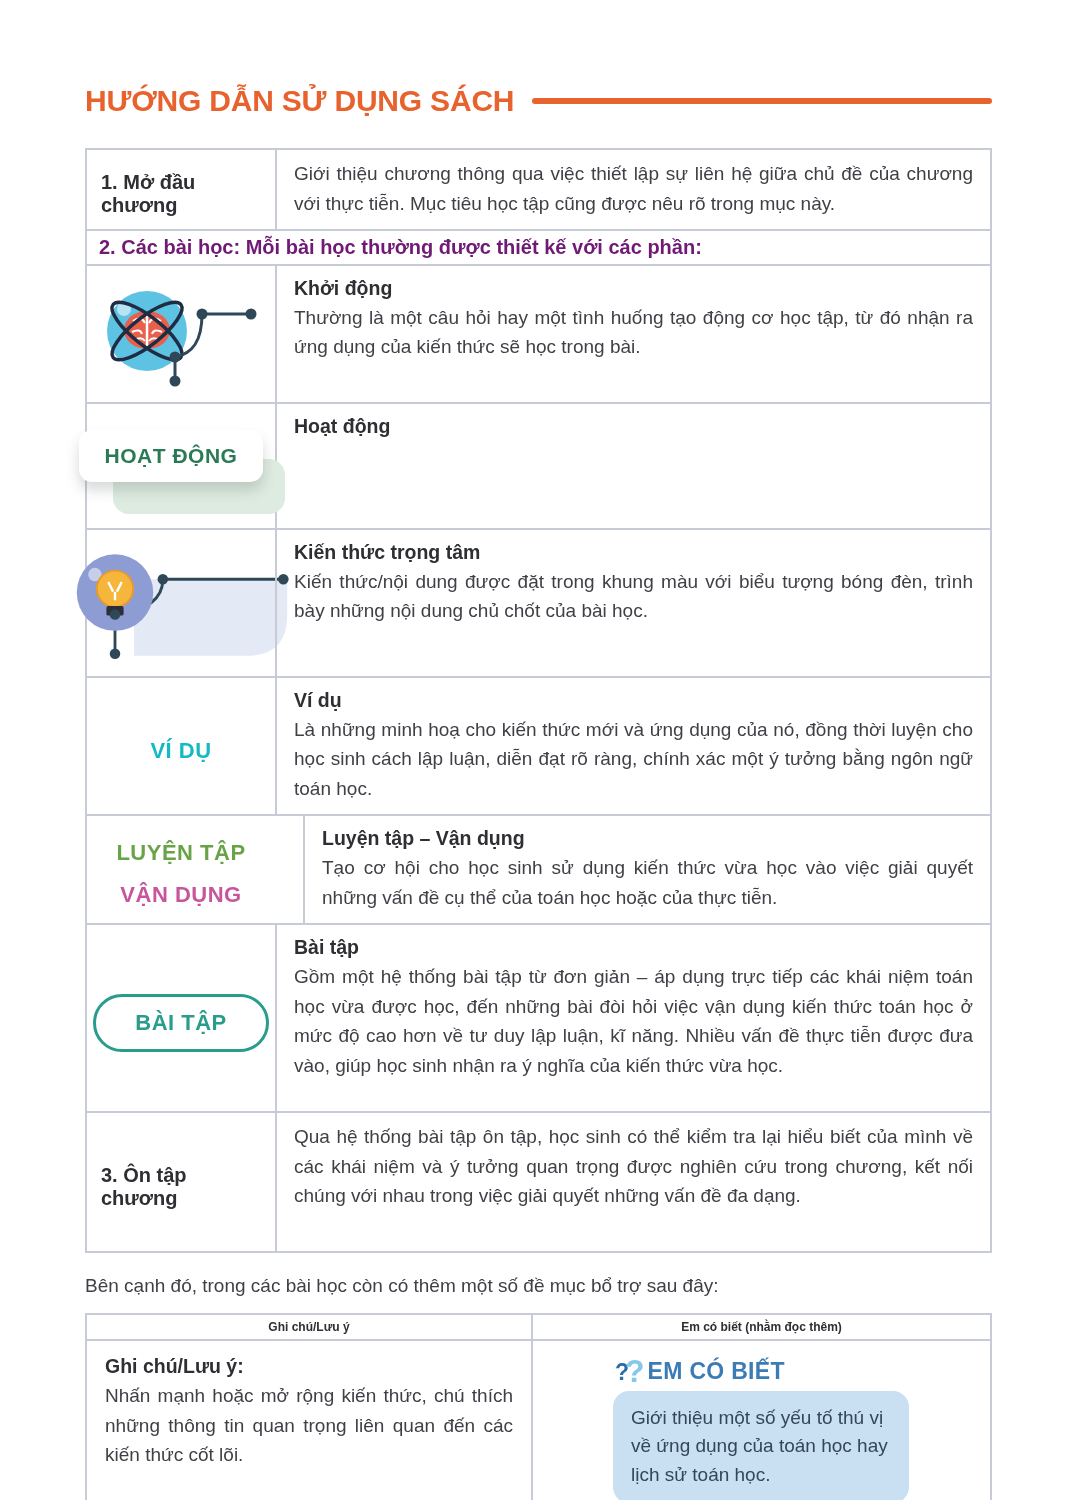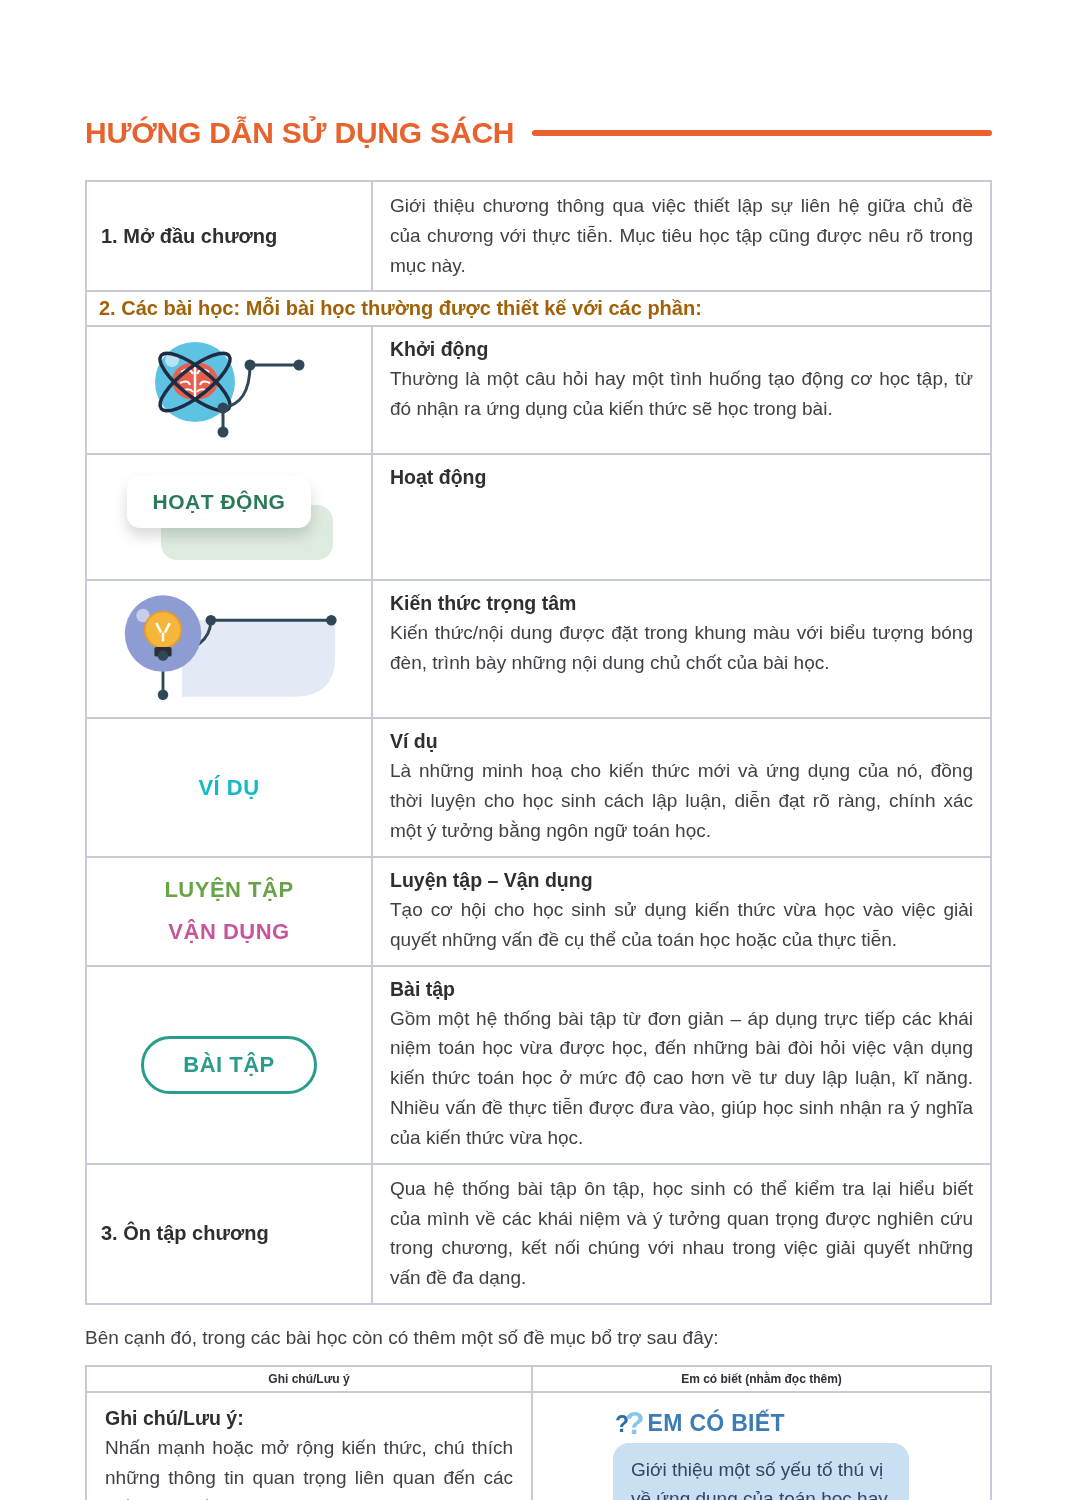--- a/index.html
+++ b/index.html
@@ -8,51 +8,51 @@
     --c-luyentap:#68A348; --c-vandung:#C6559C; --c-baitap:#2A9C8C;
     --c-emcobiet:#3C7CB6; --c-qdark:#2A6CA6; --c-qlight:#86C8EA;
     --c-bluebox:#C9DFF2; --c-iconblue:#5EC3E3; --c-brain:#E8604C;
     --c-lavender:#8E9CD4; --c-periwinkle:#E4E9F6; --c-node:#2F4858;
   }
   html,body{margin:0;padding:0;background:#fff;}
   .page{
     width:1076px;height:1500px;background:#ffffff;position:relative;
     font-family:"Liberation Sans","DejaVu Sans",sans-serif;
     color:var(--c-text);box-sizing:border-box;
-    padding:116px 84px 0 85px;overflow:hidden;
+    padding:84px 84px 0 85px;overflow:hidden;
   }
   *,*:before,*:after{box-sizing:border-box;}
 
   
   .header-row{display:flex;align-items:center;}
   .page-title{
     margin:0;font-size:30px;font-weight:bold;color:var(--c-accent);
     white-space:nowrap;letter-spacing:-.2px;
   }
   .title-rule{flex:1;height:6px;background:var(--c-accent);border-radius:4px;margin-left:18px;}
 
   
   .tbl{border:2px solid var(--c-border);width:907px;}
   .tbl1{margin-top:30px;}
   .row{display:flex;align-items:stretch;}
   .row + .row{border-top:2px solid var(--c-border);}
   .cell{padding:8px 16px;}
   .cell.left{
-    width:284px;flex:none;display:flex;flex-direction:column;
-    align-items:center;justify-content:center;padding:8px 10px;
+    width:188px;flex:none;display:flex;flex-direction:column;
+    align-items:center;justify-content:center;padding:8px 10px;margin-top:10px;
   }
   .cell.left.textlabel{align-items:flex-start;padding-left:14px;}
   .cell.right{flex:1;border-left:2px solid var(--c-border);padding:9px 17px 10px 17px;}
   .label{font-weight:bold;font-size:20px;color:#2E2E33;}
-  .full-cell{padding:5px 12px;font-weight:bold;font-size:20px;color:#a16207;width:100%;}
+  .full-cell{padding:5px 12px;font-weight:bold;font-size:20px;color:#701a75;width:100%;}
   .h{display:block;font-weight:bold;font-size:19.5px;color:#2E2E33;margin:2px 0 3px 0;}
   p.body, .cell .body{margin:0;font-size:19px;line-height:1.57;text-align:justify;}
   .r-a{min-height:62px;} .r-b{min-height:33px;} .r-c{min-height:108px;}
   .r-d{min-height:126px;} .r-e{min-height:121px;} .r-f{min-height:131px;}
-  .r-g{min-height:104px;} .r-h{min-height:188px;} .r-i{min-height:140px;}
+  .r-g{min-height:104px;gap:28px;} .r-h{min-height:188px;} .r-i{min-height:140px;}
 
   
   .badge-wrap{position:relative;width:212px;height:88px;margin-top:2px;}
   .badge-shadowrect{position:absolute;left:38px;top:31px;width:172px;height:55px;background:var(--c-sage);border-radius:16px;}
   .badge-card{
     position:absolute;left:4px;top:2px;width:184px;height:52px;background:#fff;border-radius:13px;
     box-shadow:0 8px 14px rgba(50,70,60,.20);display:flex;align-items:center;justify-content:center;
     color:var(--c-hoatdong);font-weight:bold;font-size:21px;letter-spacing:.5px;
   }
   .vidu-mark{color:var(--c-vidu);font-weight:bold;font-size:22px;letter-spacing:.5px;}

